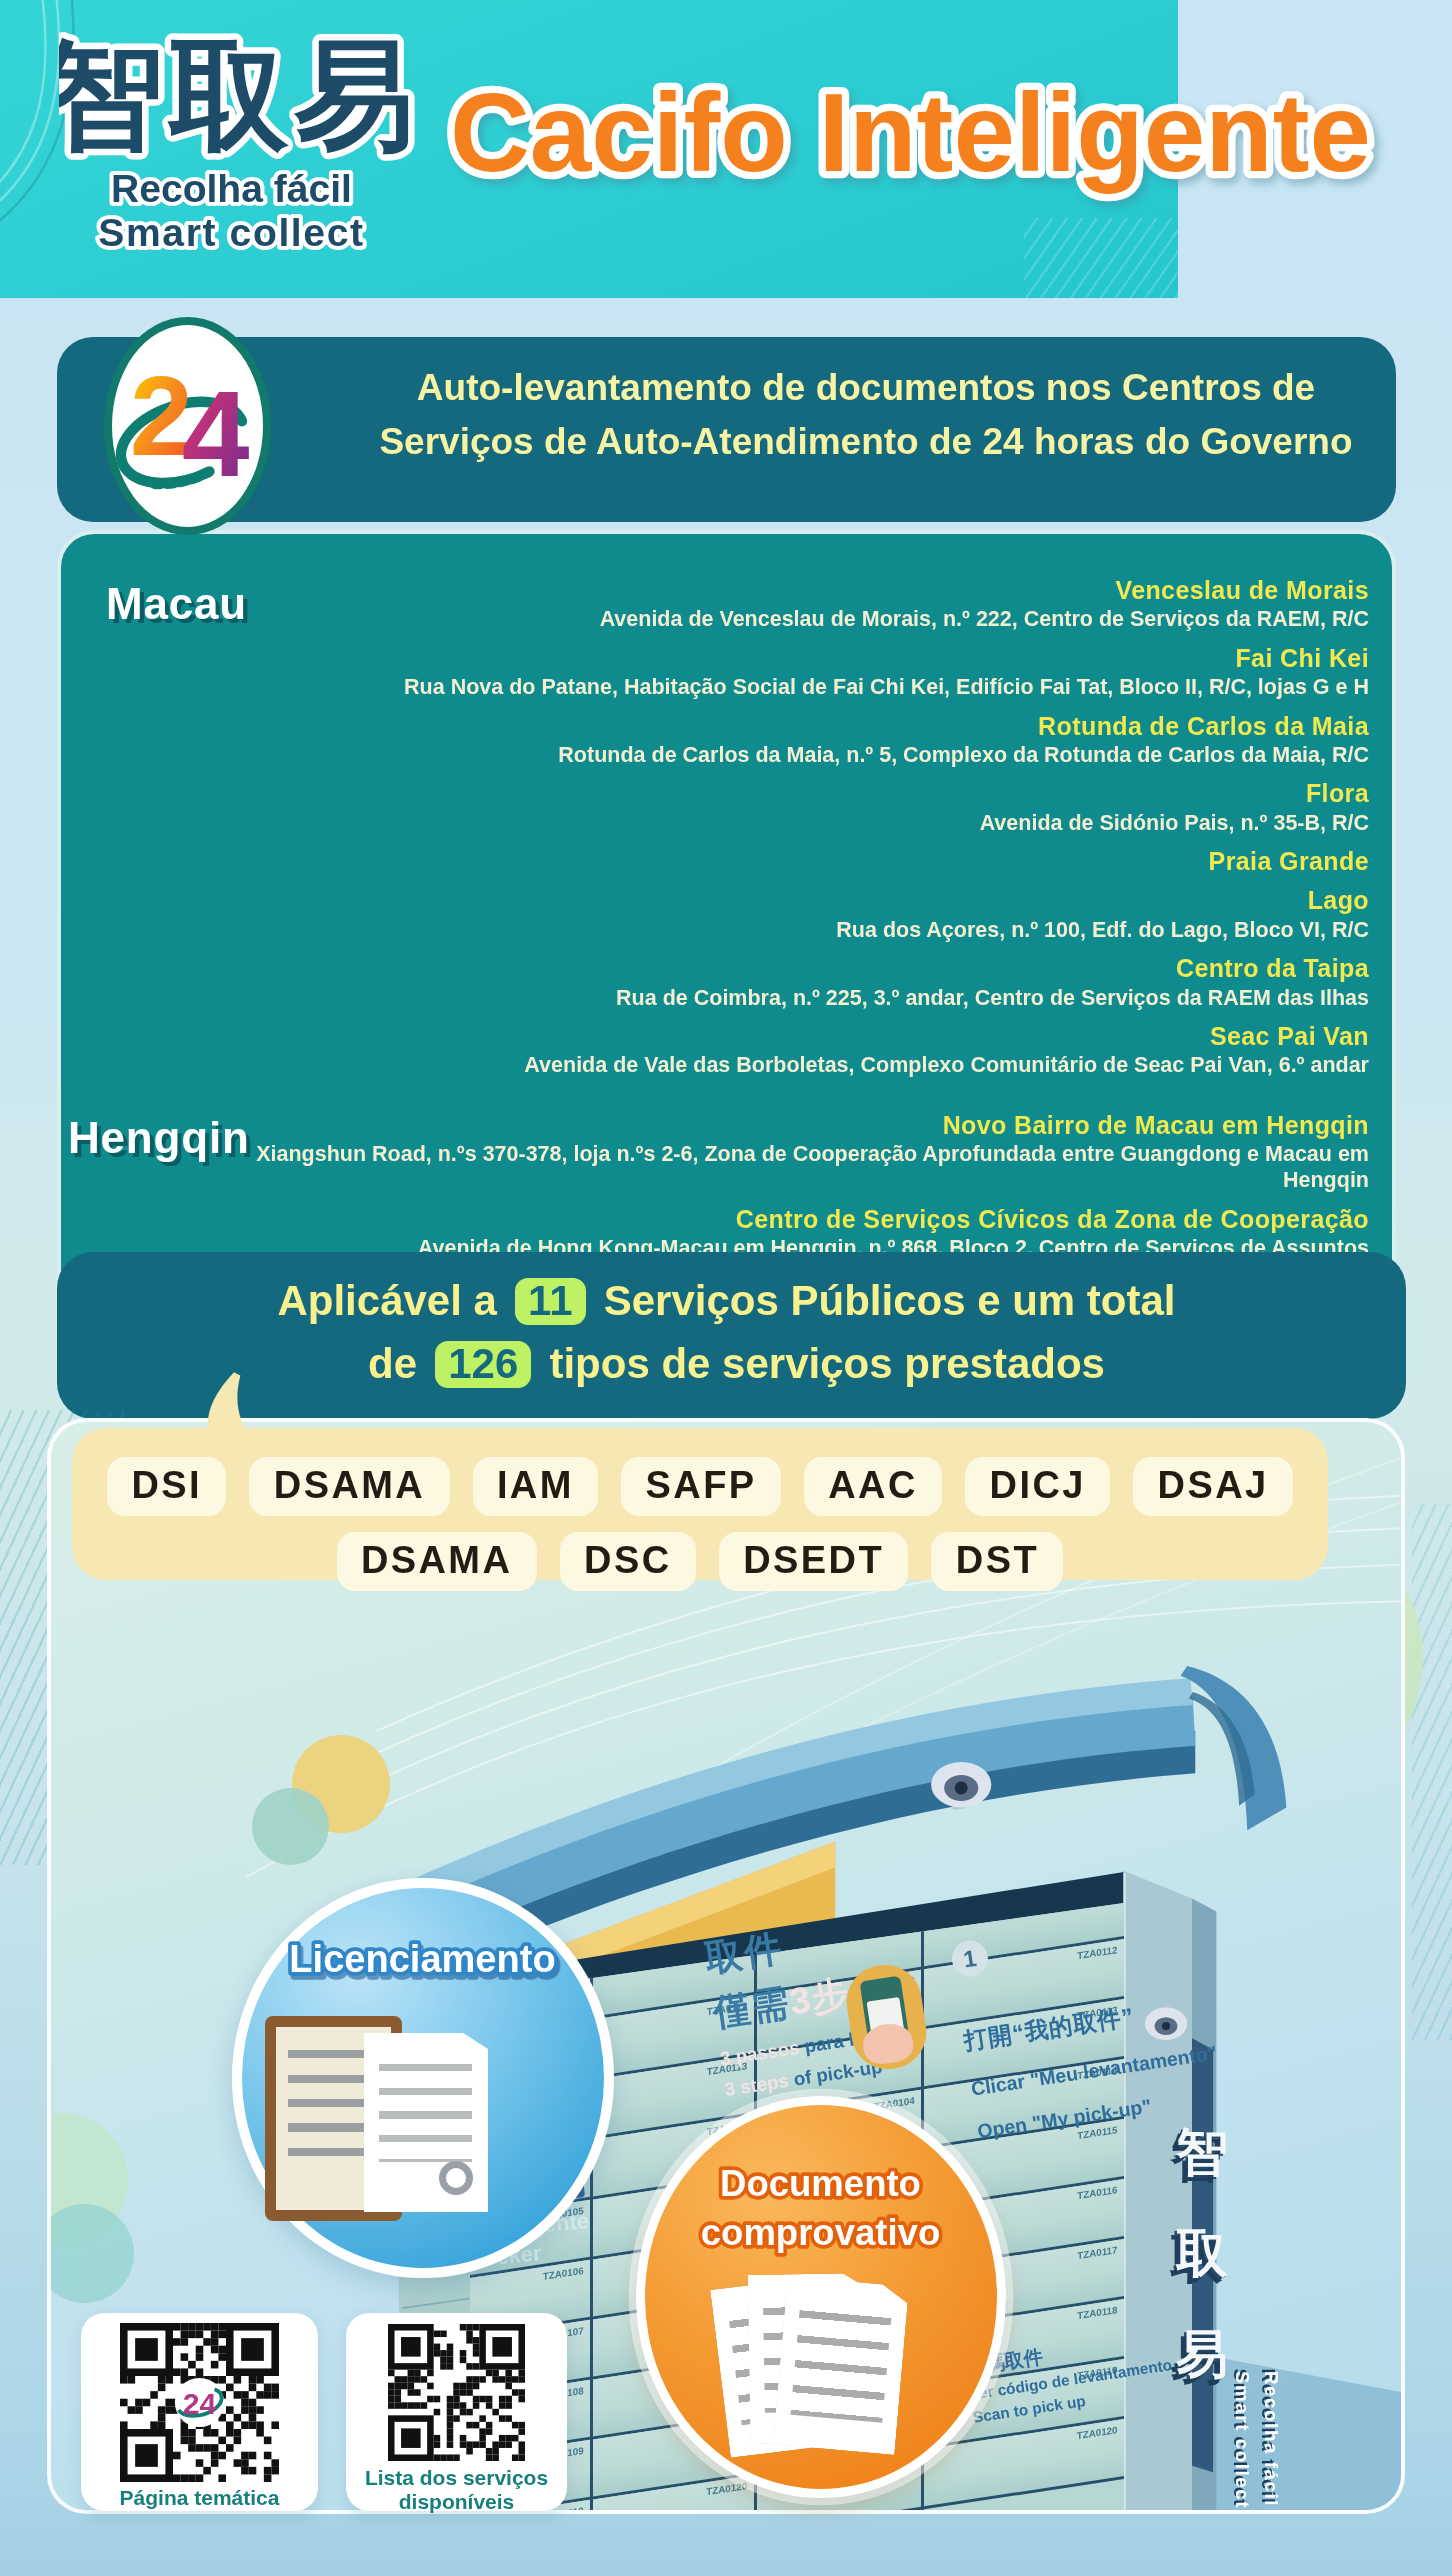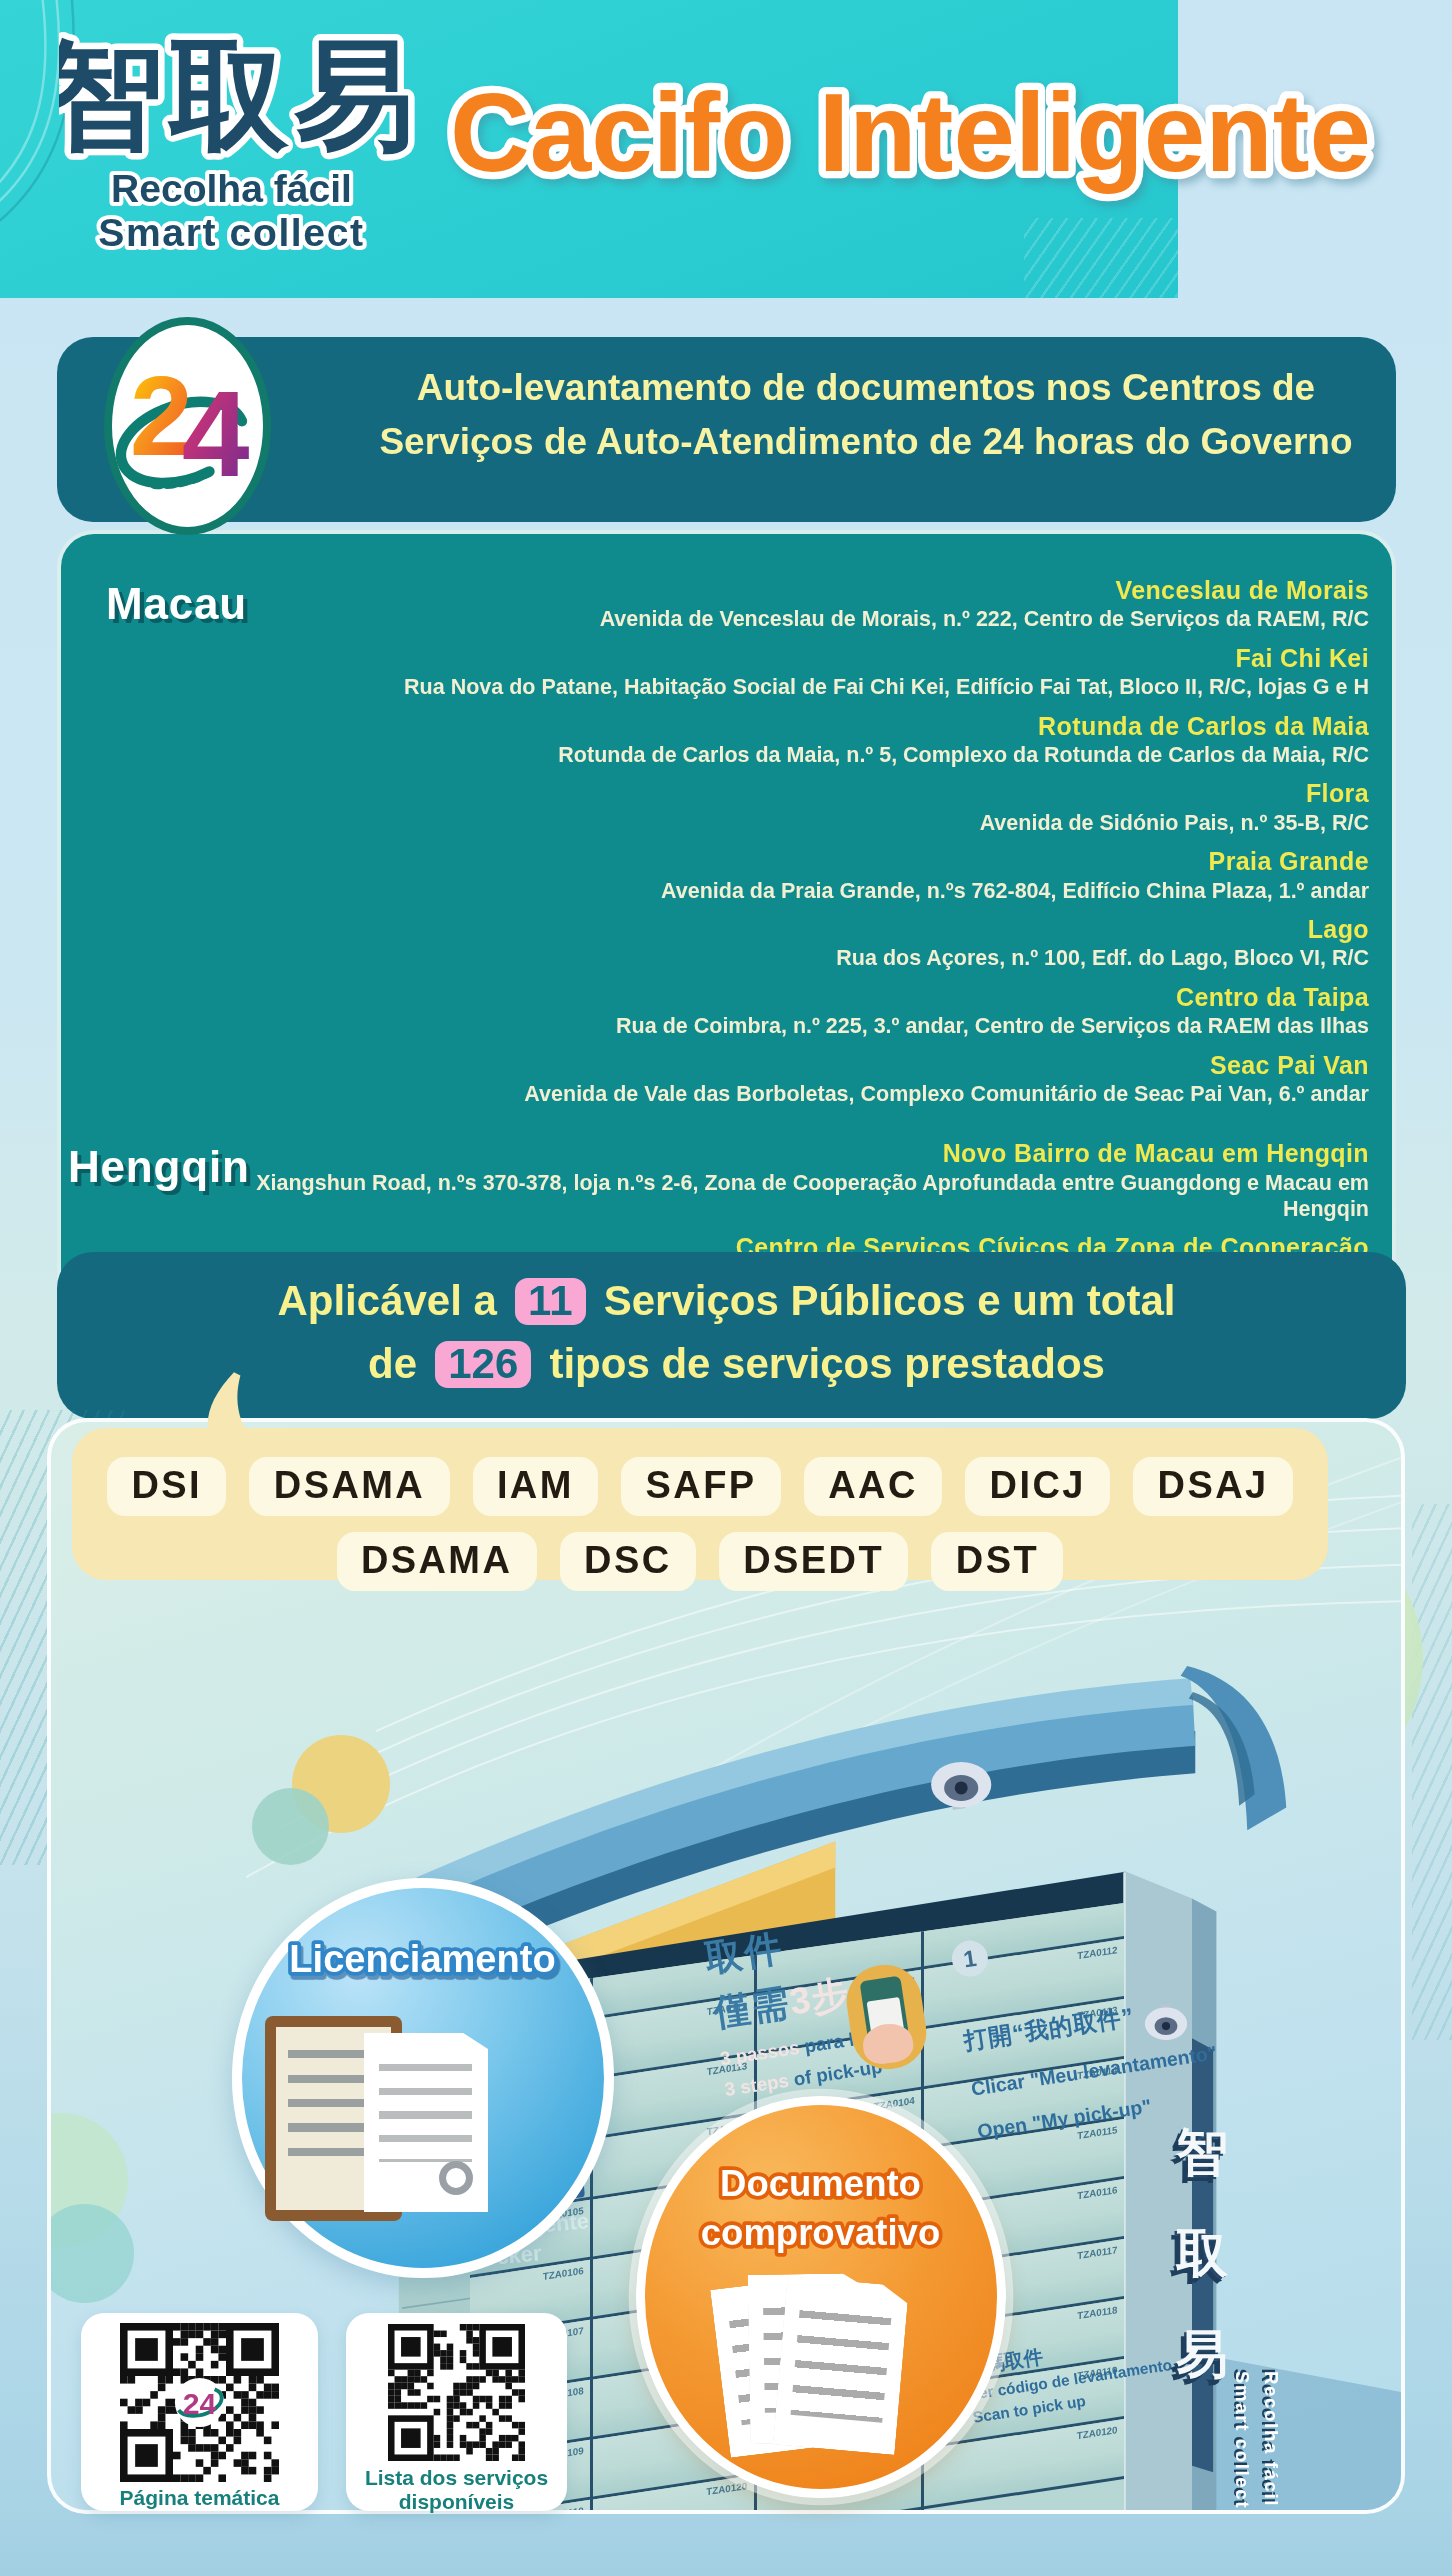--- a/index.html
+++ b/index.html
@@ -30,21 +30,21 @@
   .loc-label{color:#fff;font-size:44px;font-weight:900;letter-spacing:0.8px;padding-top:1.6px;
       text-shadow:4.1px 4.1px 0 rgba(8,92,96,.95);}
   .loc-entry{margin-bottom:12.2px;}
   .loc-name{color:#f2e94e;font-size:25px;font-weight:800;line-height:1.08;letter-spacing:0.4px;}
   .loc-addr{color:#f3efd3;font-size:21.5px;font-weight:600;line-height:1.22;max-width:1130px;margin-top:2.4px;}
   
   .svc-bar{left:57px;top:1252px;width:1349px;height:167px;}
   .svc-title{width:100%;text-align:center;color:#f8f18e;font-size:42px;font-weight:bold;line-height:1.0;}
   .svc-line1{left:0;top:1278px;}
   .svc-line2{left:10px;top:1341px;}
-  .num-badge{display:inline-block;background:#f9a8d4;color:#15697f;border-radius:13px;
+  .num-badge{display:inline-block;background:#bef264;color:#15697f;border-radius:13px;
       padding:1.6px 13px 3.3px 13px;margin:0 6.5px;font-weight:900;}
   .chips-panel{left:72px;top:1428px;width:1256px;height:152px;background:#f7e7b2;border-radius:34px;z-index:4;}
   .chips-row{position:absolute;left:0;width:100%;display:flex;justify-content:center;gap:23px;}
   .row1{top:29px;} .row2{top:104px;}
   .chip{background:#fcf8e1;border-radius:18px;padding:6.5px 24.4px 9.8px 24.4px;color:#241b13;
       font-size:38px;font-weight:900;letter-spacing:2.4px;}
   .tail{left:187px;top:1372px;z-index:5;}
   
   .big-box{left:47px;top:1418px;width:1358px;height:1096px;border-radius:39px;
       border:4.1px solid rgba(255,255,255,.9);box-sizing:border-box;overflow:hidden;z-index:1;
@@ -205,21 +205,20 @@
         <div class="loc-entry">
           <div class="loc-name">Rotunda de Carlos da Maia</div>
           <div class="loc-addr">Rotunda de Carlos da Maia, n.º 5, Complexo da Rotunda de Carlos da Maia, R/C</div>
         </div>
         <div class="loc-entry">
           <div class="loc-name">Flora</div>
           <div class="loc-addr">Avenida de Sidónio Pais, n.º 35-B, R/C</div>
         </div>
         <div class="loc-entry">
           <div class="loc-name">Praia Grande</div>
-          <div class="loc-addr">Avenida da Praia Grande, n.ºs 762-804, Edifício China Plaza, 1.º andar</div>
         </div>
         <div class="loc-entry">
           <div class="loc-name">Lago</div>
           <div class="loc-addr">Rua dos Açores, n.º 100, Edf. do Lago, Bloco VI, R/C</div>
         </div>
         <div class="loc-entry">
           <div class="loc-name">Centro da Taipa</div>
           <div class="loc-addr">Rua de Coimbra, n.º 225, 3.º andar, Centro de Serviços da RAEM das Ilhas</div>
         </div>
         <div class="loc-entry">

